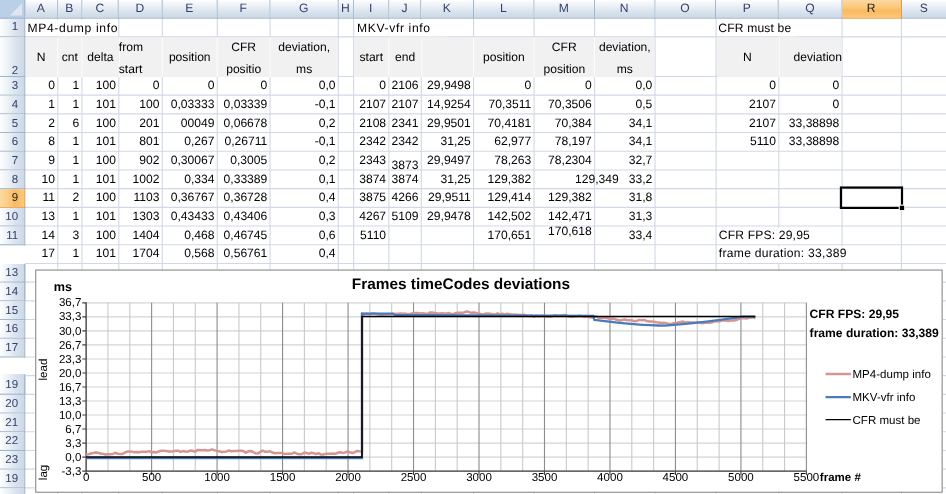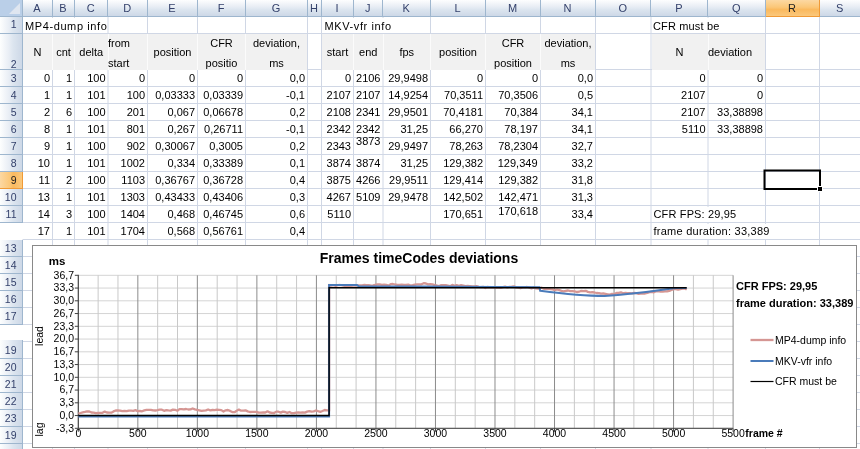--- a/index.html
+++ b/index.html
@@ -93,26 +93,25 @@
 <div class="cell" style="left:653px;top:17.5px;line-height:16px;letter-spacing:0.15px">CFR must be</div>
 <div class="cell" style="left:22.5px;top:33.5px;width:30.0px;height:36px;text-align:center;line-height:36px">N</div>
 <div class="cell" style="left:52.5px;top:33.5px;width:22.0px;height:36px;text-align:center;line-height:36px">cnt</div>
 <div class="cell" style="left:74.5px;top:33.5px;width:33.5px;height:36px;text-align:center;line-height:36px">delta</div>
 <div class="cell" style="left:108px;top:33.5px;width:39.5px;height:36px;text-align:left;line-height:19.5px;padding-top:0.5px">from<br>start</div>
 <div class="cell" style="left:147.5px;top:33.5px;width:50.0px;height:36px;text-align:center;line-height:36px">position</div>
 <div class="cell" style="left:197.5px;top:33.5px;width:48.0px;height:36px;text-align:center;line-height:19.5px;padding-top:0.5px">CFR<br>positio</div>
 <div class="cell" style="left:245.5px;top:33.5px;width:62.0px;height:36px;text-align:center;line-height:19.5px;padding-top:0.5px">deviation,<br>ms</div>
 <div class="cell" style="left:321.5px;top:33.5px;width:32.0px;height:36px;text-align:center;line-height:36px">start</div>
 <div class="cell" style="left:353.5px;top:33.5px;width:29.5px;height:36px;text-align:center;line-height:36px">end</div>
-<div class="cell" style="left:383px;top:33.5px;width:47.5px;height:36px;text-align:center;line-height:36px">fps</div>
 <div class="cell" style="left:430.5px;top:33.5px;width:55.0px;height:36px;text-align:center;line-height:36px">position</div>
 <div class="cell" style="left:485.5px;top:33.5px;width:55.0px;height:36px;text-align:center;line-height:19.5px;padding-top:0.5px">CFR<br>position</div>
 <div class="cell" style="left:540.5px;top:33.5px;width:55.0px;height:36px;text-align:center;line-height:19.5px;padding-top:0.5px">deviation,<br>ms</div>
 <div class="cell" style="left:651px;top:33.5px;width:57px;height:36px;text-align:center;line-height:36px">N</div>
-<div class="cell" style="left:708px;top:33.5px;width:57.5px;height:36px;text-align:left;line-height:36px">deviation</div>
+<div class="cell" style="left:708px;top:33.5px;width:57.5px;height:36px;text-align:right;line-height:36px">deviation</div>
 <div class="cell num" style="left:23.5px;top:69.5px;width:26.5px">0</div>
 <div class="cell num" style="left:23.5px;top:86.5px;width:26.5px">1</div>
 <div class="cell num" style="left:23.5px;top:103.5px;width:26.5px">2</div>
 <div class="cell num" style="left:23.5px;top:120.5px;width:26.5px">8</div>
 <div class="cell num" style="left:23.5px;top:137.5px;width:26.5px">9</div>
 <div class="cell num" style="left:23.5px;top:154.5px;width:26.5px">10</div>
 <div class="cell num" style="left:23.5px;top:171.5px;width:26.5px">11</div>
 <div class="cell num" style="left:23.5px;top:188.5px;width:26.5px">13</div>
 <div class="cell num" style="left:23.5px;top:205.5px;width:26.5px">14</div>
 <div class="cell num" style="left:23.5px;top:222.5px;width:26.5px">17</div>
@@ -141,21 +140,21 @@
 <div class="cell num" style="left:109px;top:103.5px;width:36.0px">201</div>
 <div class="cell num" style="left:109px;top:120.5px;width:36.0px">801</div>
 <div class="cell num" style="left:109px;top:137.5px;width:36.0px">902</div>
 <div class="cell num" style="left:109px;top:154.5px;width:36.0px">1002</div>
 <div class="cell num" style="left:109px;top:171.5px;width:36.0px">1103</div>
 <div class="cell num" style="left:109px;top:188.5px;width:36.0px">1303</div>
 <div class="cell num" style="left:109px;top:205.5px;width:36.0px">1404</div>
 <div class="cell num" style="left:109px;top:222.5px;width:36.0px">1704</div>
 <div class="cell num" style="left:148.5px;top:69.5px;width:46.5px">0</div>
 <div class="cell num" style="left:148.5px;top:86.5px;width:46.5px">0,03333</div>
-<div class="cell num" style="left:148.5px;top:103.5px;width:46.5px">0,067</div>
+<div class="cell num" style="left:148.5px;top:103.5px;width:46.5px">00049</div>
 <div class="cell num" style="left:148.5px;top:120.5px;width:46.5px">0,267</div>
 <div class="cell num" style="left:148.5px;top:137.5px;width:46.5px">0,30067</div>
 <div class="cell num" style="left:148.5px;top:154.5px;width:46.5px">0,334</div>
 <div class="cell num" style="left:148.5px;top:171.5px;width:46.5px">0,36767</div>
 <div class="cell num" style="left:148.5px;top:188.5px;width:46.5px">0,43433</div>
 <div class="cell num" style="left:148.5px;top:205.5px;width:46.5px">0,468</div>
 <div class="cell num" style="left:148.5px;top:222.5px;width:46.5px">0,568</div>
 <div class="cell num" style="left:198.5px;top:69.5px;width:44.5px">0</div>
 <div class="cell num" style="left:198.5px;top:86.5px;width:44.5px">0,03339</div>
 <div class="cell num" style="left:198.5px;top:103.5px;width:44.5px">0,06678</div>
@@ -182,47 +181,47 @@
 <div class="cell num" style="left:322.5px;top:120.5px;width:28.5px">2342</div>
 <div class="cell num" style="left:322.5px;top:137.5px;width:28.5px">2343</div>
 <div class="cell num" style="left:322.5px;top:154.5px;width:28.5px">3874</div>
 <div class="cell num" style="left:322.5px;top:171.5px;width:28.5px">3875</div>
 <div class="cell num" style="left:322.5px;top:188.5px;width:28.5px">4267</div>
 <div class="cell num" style="left:322.5px;top:205.5px;width:28.5px">5110</div>
 <div class="cell num" style="left:354.5px;top:69.5px;width:26.0px">2106</div>
 <div class="cell num" style="left:354.5px;top:86.5px;width:26.0px">2107</div>
 <div class="cell num" style="left:354.5px;top:103.5px;width:26.0px">2341</div>
 <div class="cell num" style="left:354.5px;top:120.5px;width:26.0px">2342</div>
-<div class="cell num" style="left:354.5px;top:133px;width:26.0px">3873</div>
+<div class="cell num" style="left:354.5px;top:143px;width:26.0px">3873</div>
 <div class="cell num" style="left:354.5px;top:154.5px;width:26.0px">3874</div>
 <div class="cell num" style="left:354.5px;top:171.5px;width:26.0px">4266</div>
 <div class="cell num" style="left:354.5px;top:188.5px;width:26.0px">5109</div>
 <div class="cell num" style="left:384px;top:69.5px;width:44.0px">29,9498</div>
 <div class="cell num" style="left:384px;top:86.5px;width:44.0px">14,9254</div>
 <div class="cell num" style="left:384px;top:103.5px;width:44.0px">29,9501</div>
 <div class="cell num" style="left:384px;top:120.5px;width:44.0px">31,25</div>
 <div class="cell num" style="left:384px;top:137.5px;width:44.0px">29,9497</div>
 <div class="cell num" style="left:384px;top:154.5px;width:44.0px">31,25</div>
 <div class="cell num" style="left:384px;top:171.5px;width:44.0px">29,9511</div>
 <div class="cell num" style="left:384px;top:188.5px;width:44.0px">29,9478</div>
 <div class="cell num" style="left:431.5px;top:69.5px;width:51.5px">0</div>
 <div class="cell num" style="left:431.5px;top:86.5px;width:51.5px">70,3511</div>
 <div class="cell num" style="left:431.5px;top:103.5px;width:51.5px">70,4181</div>
-<div class="cell num" style="left:431.5px;top:120.5px;width:51.5px">66,270</div>
+<div class="cell num" style="left:431.5px;top:120.5px;width:51.5px">62,977</div>
 <div class="cell num" style="left:431.5px;top:137.5px;width:51.5px">78,263</div>
 <div class="cell num" style="left:431.5px;top:154.5px;width:51.5px">129,382</div>
 <div class="cell num" style="left:431.5px;top:171.5px;width:51.5px">129,414</div>
 <div class="cell num" style="left:431.5px;top:188.5px;width:51.5px">142,502</div>
 <div class="cell num" style="left:431.5px;top:205.5px;width:51.5px">170,651</div>
 <div class="cell num" style="left:486.5px;top:69.5px;width:51.5px">0</div>
 <div class="cell num" style="left:486.5px;top:86.5px;width:51.5px">70,3506</div>
 <div class="cell num" style="left:486.5px;top:103.5px;width:51.5px">70,384</div>
 <div class="cell num" style="left:486.5px;top:120.5px;width:51.5px">78,197</div>
 <div class="cell num" style="left:486.5px;top:137.5px;width:51.5px">78,2304</div>
-<div class="cell num" style="left:486px;top:154.5px;width:51.5px">129,349</div>
+<div class="cell num" style="left:511px;top:154.5px;width:51.5px">129,349</div>
 <div class="cell num" style="left:486.5px;top:171.5px;width:51.5px">129,382</div>
 <div class="cell num" style="left:486.5px;top:188.5px;width:51.5px">142,471</div>
 <div class="cell num" style="left:486.5px;top:203px;width:51.5px">170,618</div>
 <div class="cell num" style="left:541.5px;top:69.5px;width:51.5px">0,0</div>
 <div class="cell num" style="left:541.5px;top:86.5px;width:51.5px">0,5</div>
 <div class="cell num" style="left:541.5px;top:103.5px;width:51.5px">34,1</div>
 <div class="cell num" style="left:541.5px;top:120.5px;width:51.5px">34,1</div>
 <div class="cell num" style="left:541.5px;top:137.5px;width:51.5px">32,7</div>
 <div class="cell num" style="left:541.5px;top:154.5px;width:51.5px">33,2</div>
 <div class="cell num" style="left:541.5px;top:171.5px;width:51.5px">31,8</div>

